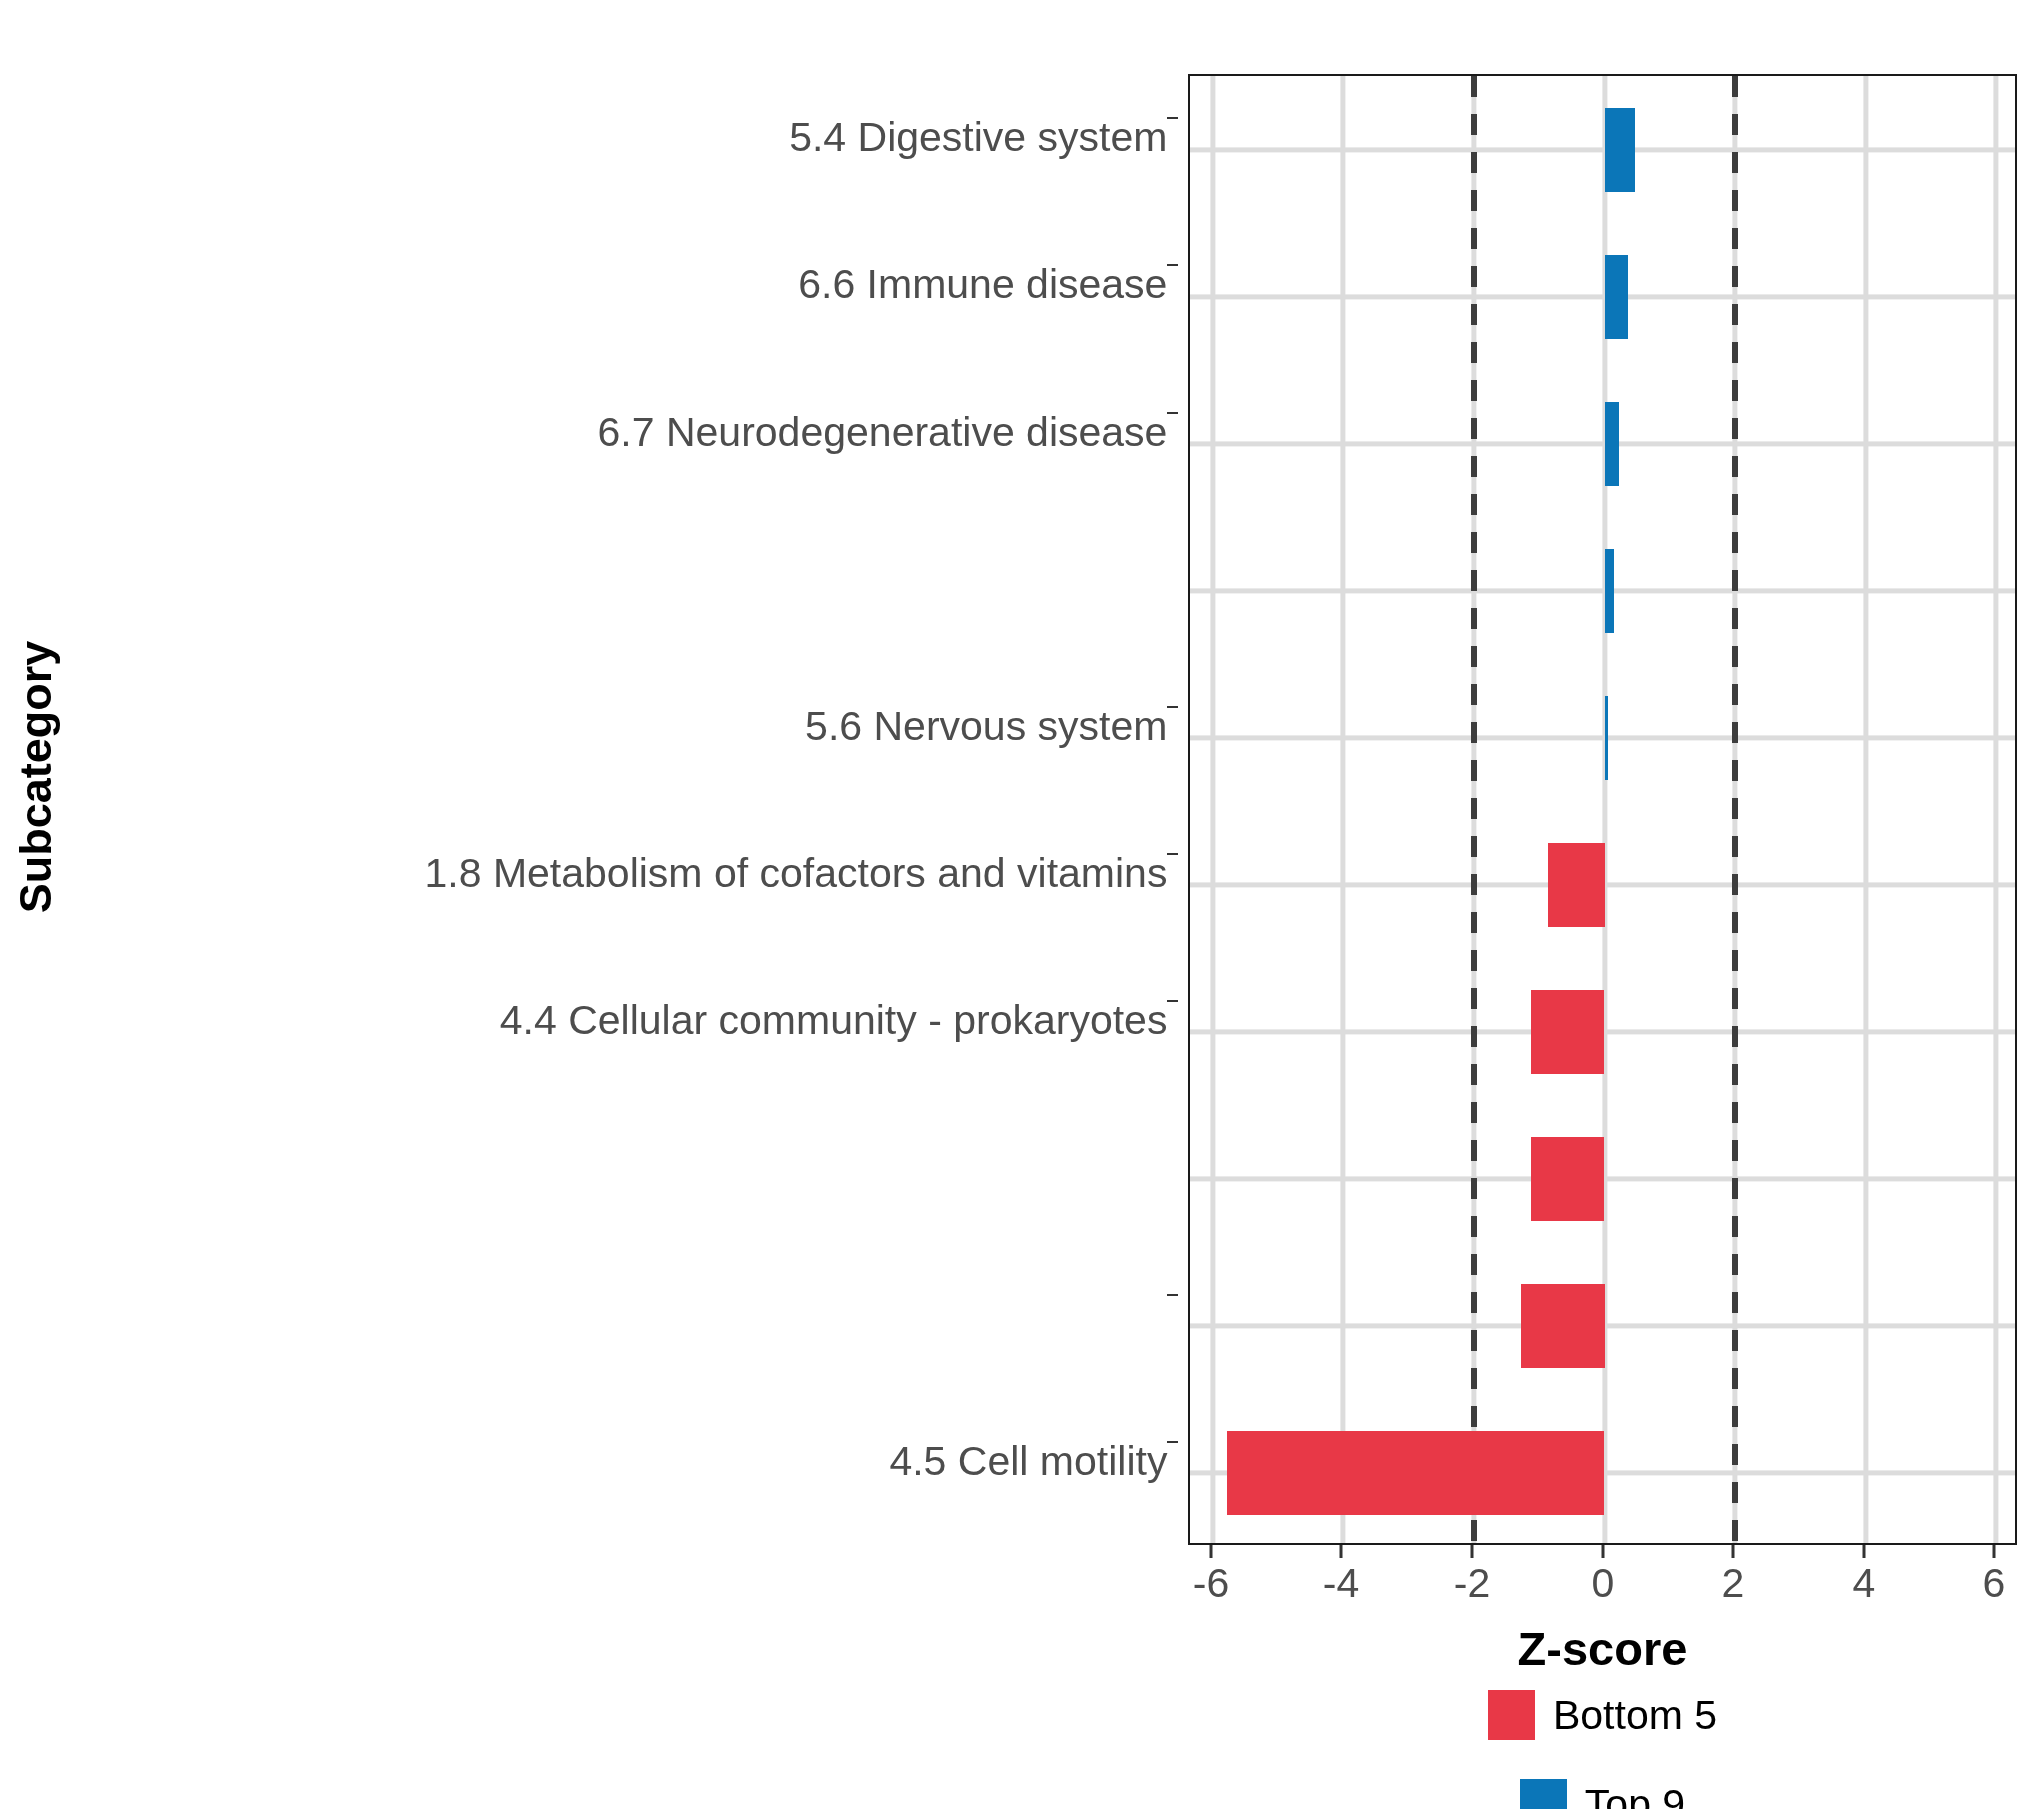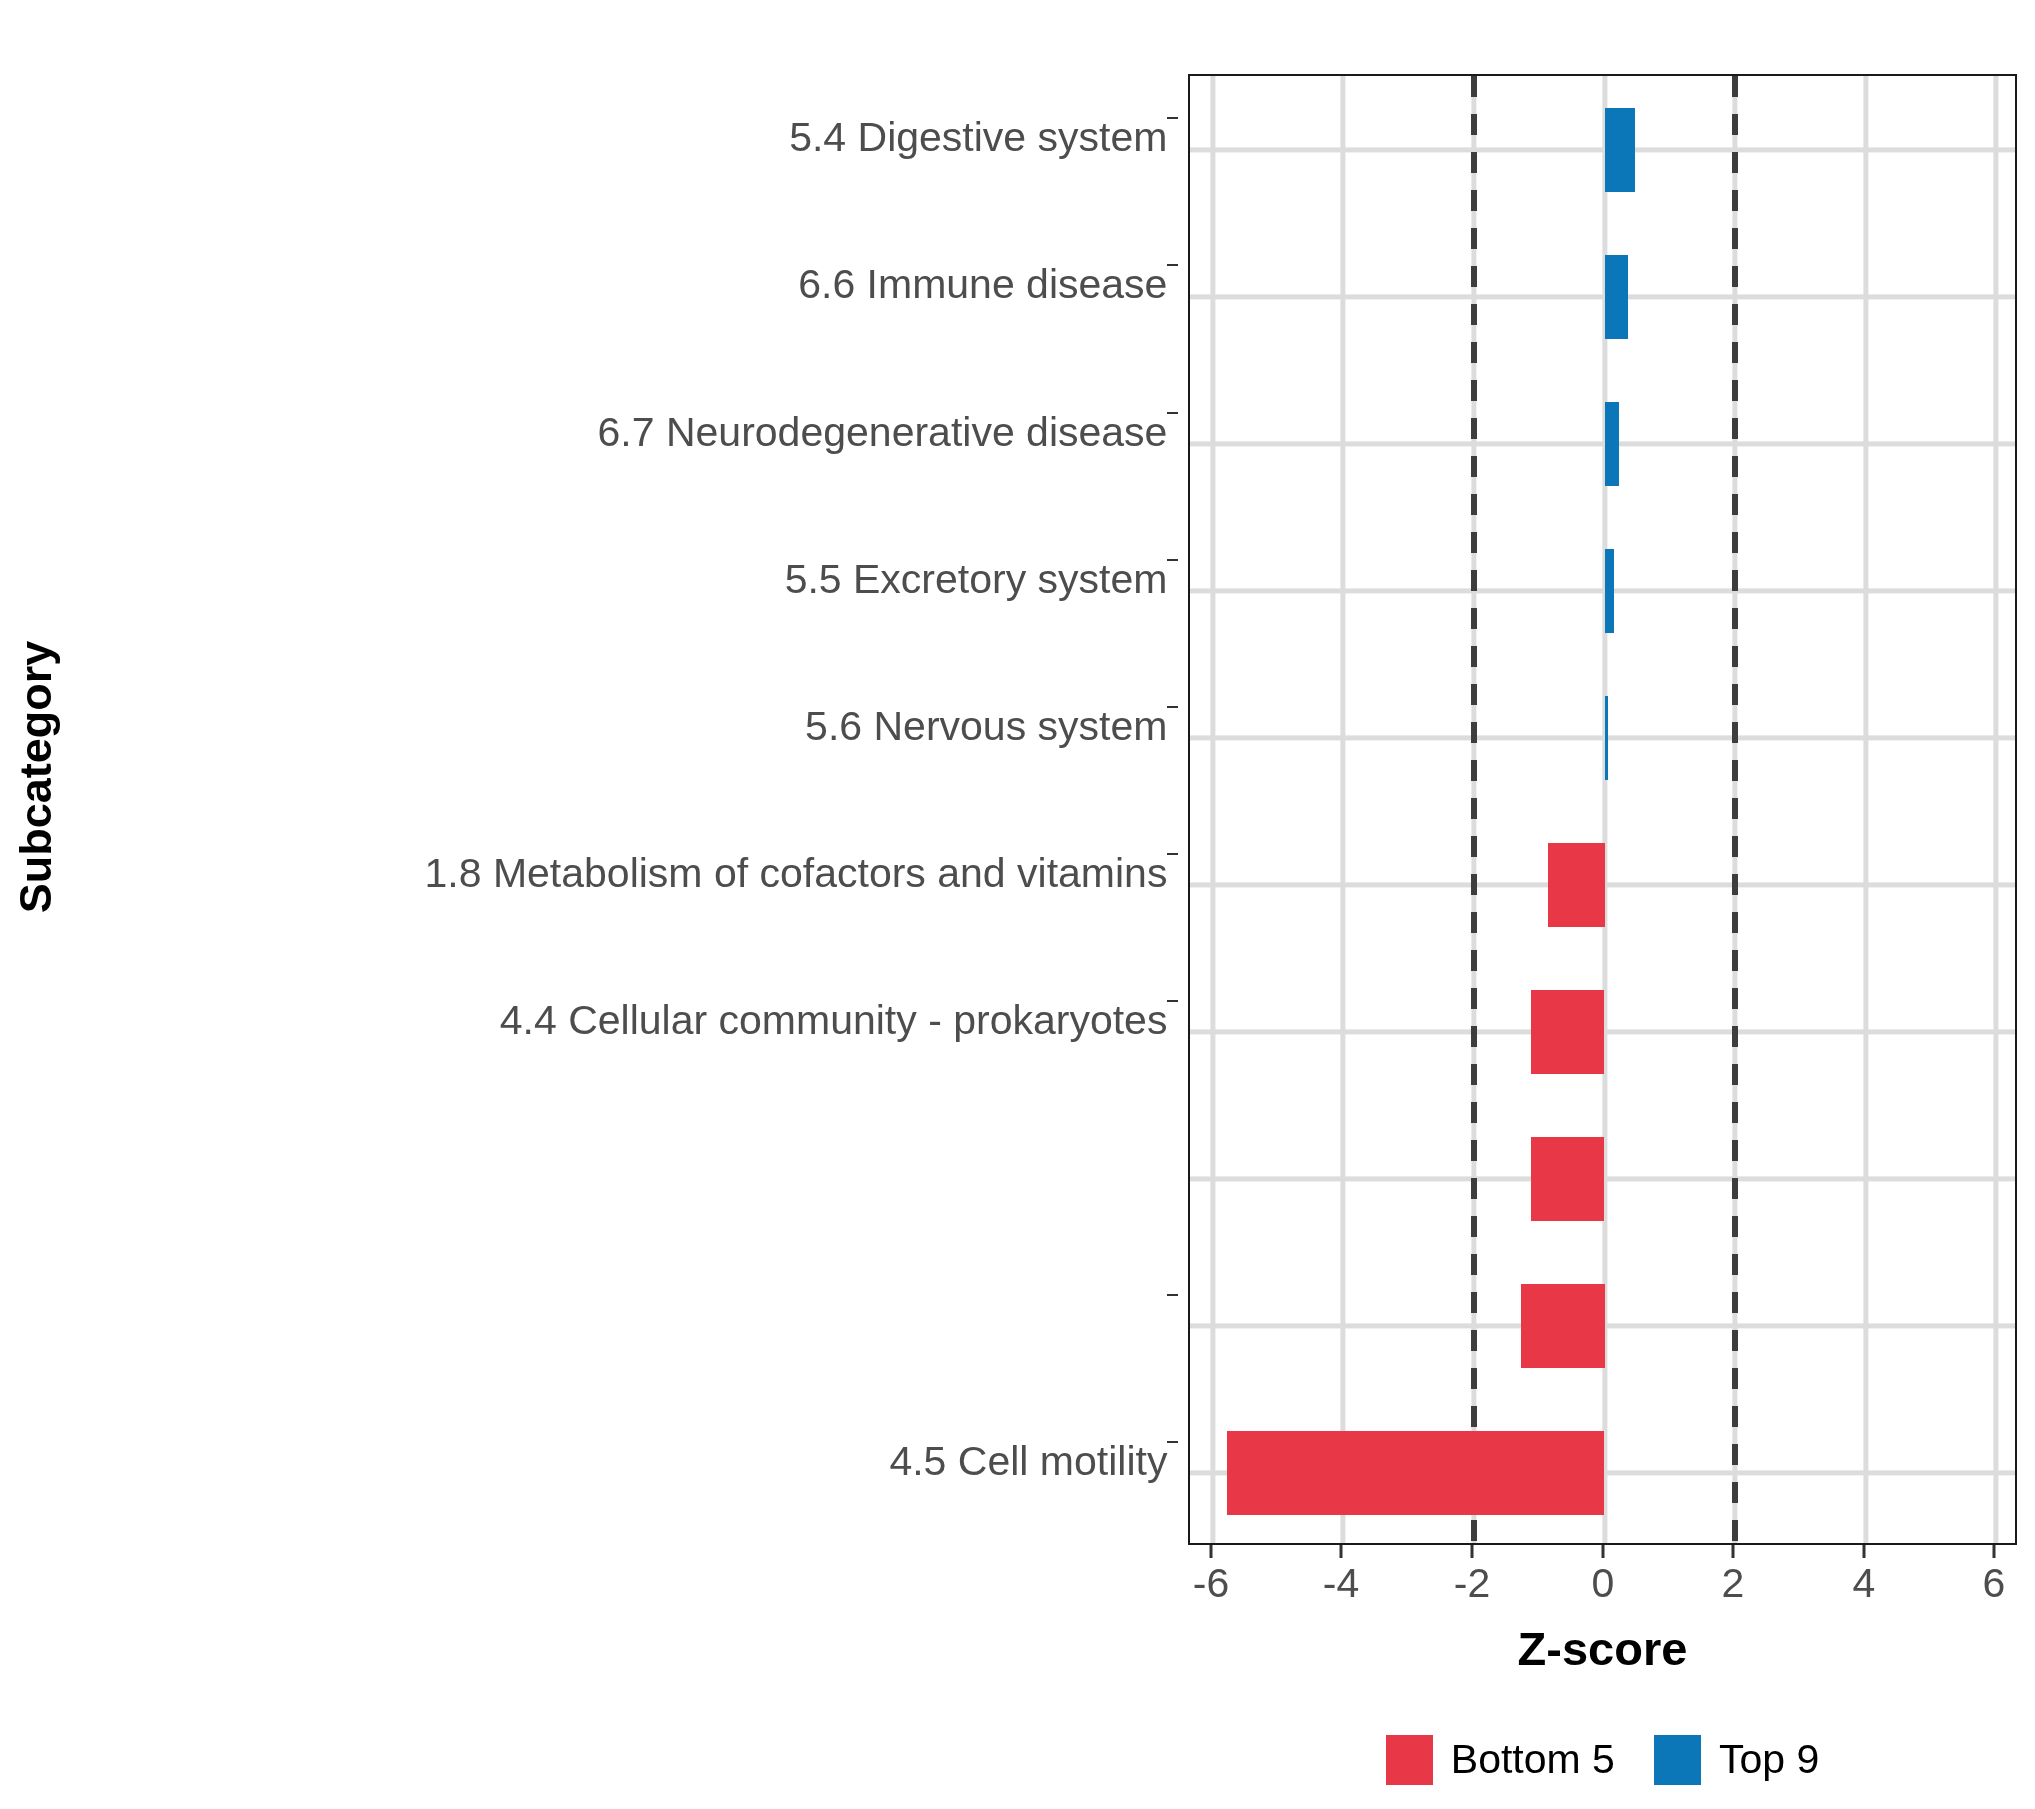--- a/index.html
+++ b/index.html
@@ -156,20 +156,21 @@
   #legend {
     position: absolute;
     left: 1188px;
     top: 1722px;
     width: 829px;
     height: 75px;
     display: flex;
     align-items: center;
     justify-content: center;
     gap: 39px;
+    flex-direction: column;
   }
   .legend-item {
     display: flex;
     align-items: center;
     gap: 18px;
   }
   .legend-swatch {
     width: 47px;
     height: 50px;
     flex: none;
@@ -194,24 +195,20 @@
       <div class="ytick-row" style="top: 43px;">
         <span class="ytick-label">5.4 Digestive system</span>
         <span class="ytick-mark"></span>
       </div>
       <div class="ytick-row" style="top: 190px;">
         <span class="ytick-label">6.6 Immune disease</span>
         <span class="ytick-mark"></span>
       </div>
       <div class="ytick-row" style="top: 338px;">
         <span class="ytick-label">6.7 Neurodegenerative disease</span>
-        <span class="ytick-mark"></span>
-      </div>
-      <div class="ytick-row" style="top: 485px;">
-        <span class="ytick-label">5.5 Excretory system</span>
         <span class="ytick-mark"></span>
       </div>
       <div class="ytick-row" style="top: 632px;">
         <span class="ytick-label">5.6 Nervous system</span>
         <span class="ytick-mark"></span>
       </div>
       <div class="ytick-row" style="top: 779px;">
         <span class="ytick-label">1.8 Metabolism of cofactors and vitamins</span>
         <span class="ytick-mark"></span>
       </div>

